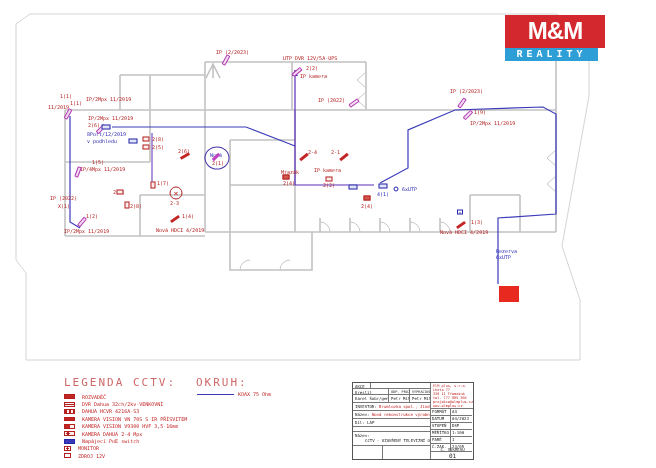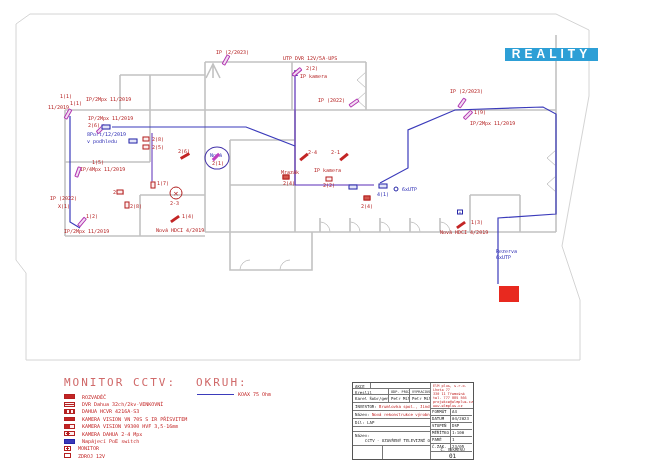--- a/index.html
+++ b/index.html
@@ -41,22 +41,22 @@
   .leg-lb{font-size:5px;color:#c32525;white-space:nowrap;}
   #kabely{position:absolute;left:196px;top:376px;}
   .kab-line{position:absolute;left:1px;top:18px;width:37px;border-top:1px solid #3b3bbb;}
   .kab-lb{position:absolute;left:42px;top:15px;font-size:5px;color:#c32525;white-space:nowrap;}
   
   #logo{position:absolute;left:505px;top:15px;width:100px;height:47px;}
   #logo .red{position:absolute;left:0;top:0;width:100px;height:33px;background:#d2282e;
              color:#fff;font-family:"Liberation Sans",sans-serif;font-weight:bold;
              font-size:24px;text-align:center;line-height:32px;letter-spacing:-1px;}
   #logo .blue{position:absolute;left:0;top:33px;width:93px;height:13px;background:#2d9fd6;
-              color:#fff;font-family:Liberation Sans, sans-serif;font-weight:bold;
-              font-size:12px;letter-spacing:4px;text-align:center;line-height:13px;}
+              color:#fff;font-family:Liberation Mono, monospace;font-weight:bold;
+              font-size:10px;letter-spacing:4px;text-align:center;line-height:13px;}
   
   #tb{position:absolute;left:352px;top:382px;width:120px;height:76px;border:1px solid #555;
       font-size:4px;color:#222;}
   .tb-cell{position:absolute;box-sizing:border-box;border-right:1px solid #777;border-bottom:1px solid #777;
            padding:1px 1px 0 2px;overflow:hidden;white-space:nowrap;}
   .tb-red{color:#c02020;}
   .tb-mini-row{display:flex;height:6.1px;border-bottom:1px solid #777;overflow:hidden;}
   .tb-mini-row span:first-child{width:18px;border-right:1px solid #777;padding-left:1px;}
   .tb-mini-row span:last-child{padding-left:1px;}
 </style>
@@ -183,25 +183,26 @@
       <div class="icon ic-switch" style="left: 353px; top: 187px; transform: translate(-50%, -50%) rotate(0deg);"></div>
       <div class="icon ic-switch" style="left: 383px; top: 186px; transform: translate(-50%, -50%) rotate(0deg);"></div>
       <div class="icon ic-port" style="left: 396px; top: 189px; transform: translate(-50%, -50%) rotate(0deg);"></div>
       <div class="icon ic-xbox" style="left: 460px; top: 212px; transform: translate(-50%, -50%) rotate(0deg);">×</div>
       <div class="icon ic-note" style="left: 217px; top: 158px; transform: translate(-50%, -50%) rotate(0deg);"></div>
       <div class="icon ic-pen" style="left: 216px; top: 157px; transform: translate(-50%, -50%) rotate(-45deg);"></div>
       <div class="icon ic-sqred" style="left: 509px; top: 294px; transform: translate(-50%, -50%) rotate(0deg);"></div>
     </div>
 
   <div id="logo">
+    <div class="red">M&amp;M</div>
     <div class="blue">REALITY</div>
   </div>
 
   <div id="legend">
-    <div class="leg-title">MONITOR CCTV:</div>
+    <div class="leg-title">LEGENDA CCTV:</div>
     <div id="legend-rows">
         <div class="leg-row">
           <span class="leg-ic solid"></span>
           <span class="leg-lb">ROZVADĚČ</span>
         </div>
         <div class="leg-row">
           <span class="leg-ic lined"></span>
           <span class="leg-lb">DVR Dahua 32ch/2kv-VENKOVNÍ</span>
         </div>
         <div class="leg-row">

